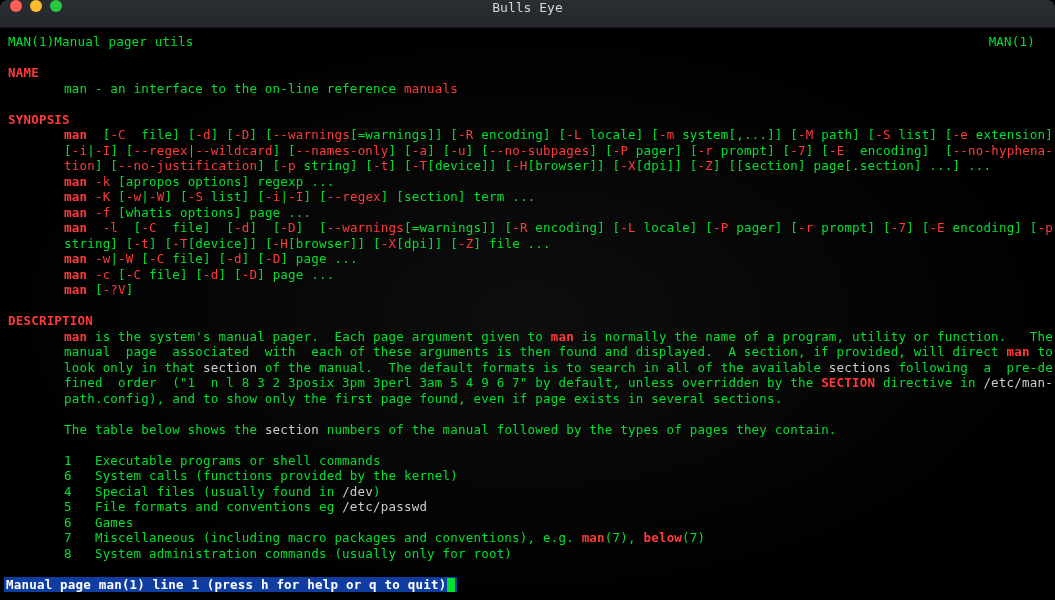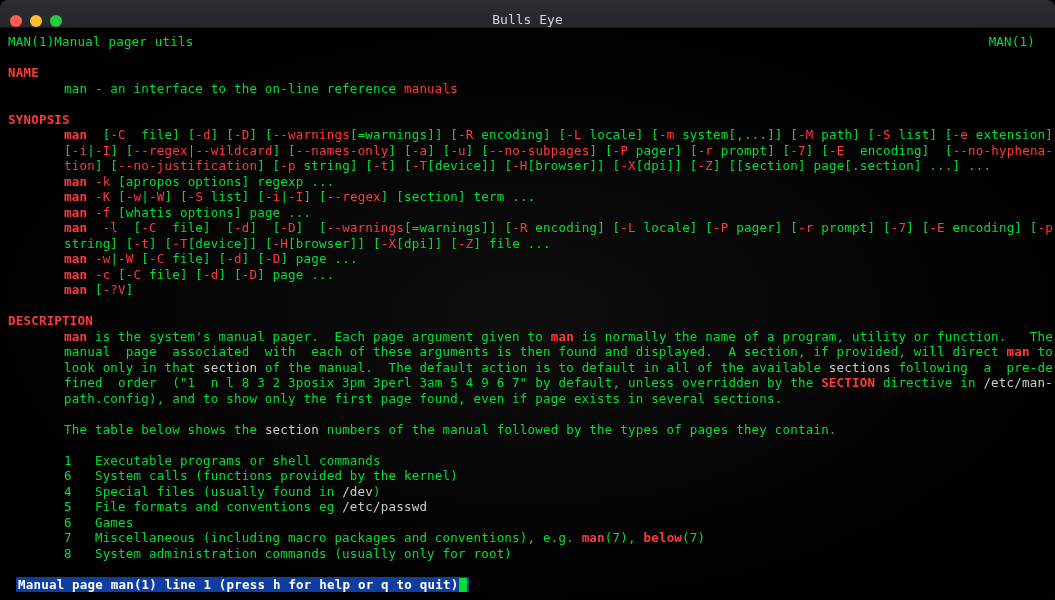--- a/index.html
+++ b/index.html
@@ -17,21 +17,21 @@
     border-radius: 8px;
     overflow: hidden;
     display: flex;
     flex-direction: column;
   }
   .titlebar {
     height: 28px;
     background: linear-gradient(#2a2e33, #24282d);
     border-bottom: 1px solid #14161a;
     display: flex;
-    align-items: flex-end;
+    align-items: flex-start;
     position: relative;
     padding: 0 10px;
   }
   .traffic { display: flex; gap: 8px; }
   .dot { width: 12px; height: 12px; border-radius: 50%; }
   .red { background: #ff5f56; }
   .yellow { background: #ffbd2e; }
   .green { background: #27c93f; }
   .title {
     position: absolute;
@@ -59,21 +59,21 @@
   .row .c { flex: 1; text-align: left; }
   .row .r { flex: 0 0 auto; text-align: right; }
   .g  { color: #00e030; }           
   .rC { color: #ff3a3a; }           
   .bold { font-weight: 700; }
   pre { font-family: inherit; white-space: pre; }
   .indent { padding-left: 56px; text-indent: -0px; }
   .sect { color: #ff3a3a; font-weight: 700; }
   .status {
     position: absolute;
-    left: 16px;
+    left: 4px;
     bottom: 8px;
     background: #103ea0;
     color: #fff;
     padding: 0 2px;
     font-weight: 600;
   }
   .cursor {
     display: inline-block;
     width: 8px;
     height: 14px;
@@ -135,21 +135,21 @@
     <pre class="indent"><span class="rC bold">man</span><span class="g"> [</span><span class="rC">-?V</span><span class="g">]</span></pre>
 
     <pre> </pre>
 
     <pre class="sect">DESCRIPTION</pre>
 
     <pre class="indent"><span class="rC bold">man</span><span class="g"> is the system's manual pager.  Each page argument given to </span><span class="rC bold">man</span><span class="g"> is normally the name of a program, utility or function.   The</span></pre>
 
     <pre class="indent"><span class="g">manual  page  associated  with  each of these arguments is then found and displayed.  A section, if provided, will direct </span><span class="rC bold">man</span><span class="g"> to</span></pre>
 
-    <pre class="indent"><span class="g">look only in that </span><span>section</span><span class="g"> of the manual.  The default action is to default in all of the available </span><span>sections</span><span class="g"> following  a  pre-de-</span></pre>
+    <pre class="indent"><span class="g">look only in that </span><span>section</span><span class="g"> of the manual.  The default formats is to search in all of the available </span><span>sections</span><span class="g"> following  a  pre-de-</span></pre>
 
     <pre class="indent"><span class="g">fined  order  ("1  n l 8 3 2 3posix 3pm 3perl 3am 5 4 9 6 7" by default, unless overridden by the </span><span class="rC bold">SECTION</span><span class="g"> directive in </span><span>/etc/man-</span></pre>
 
     <pre class="indent g">path.config), and to show only the first page found, even if page exists in several sections.</pre>
 
     <pre> </pre>
 
     <pre class="indent"><span class="g">The table below shows the </span><span>section</span><span class="g"> numbers of the manual followed by the types of pages they contain.</span></pre>
 
     <pre> </pre>

